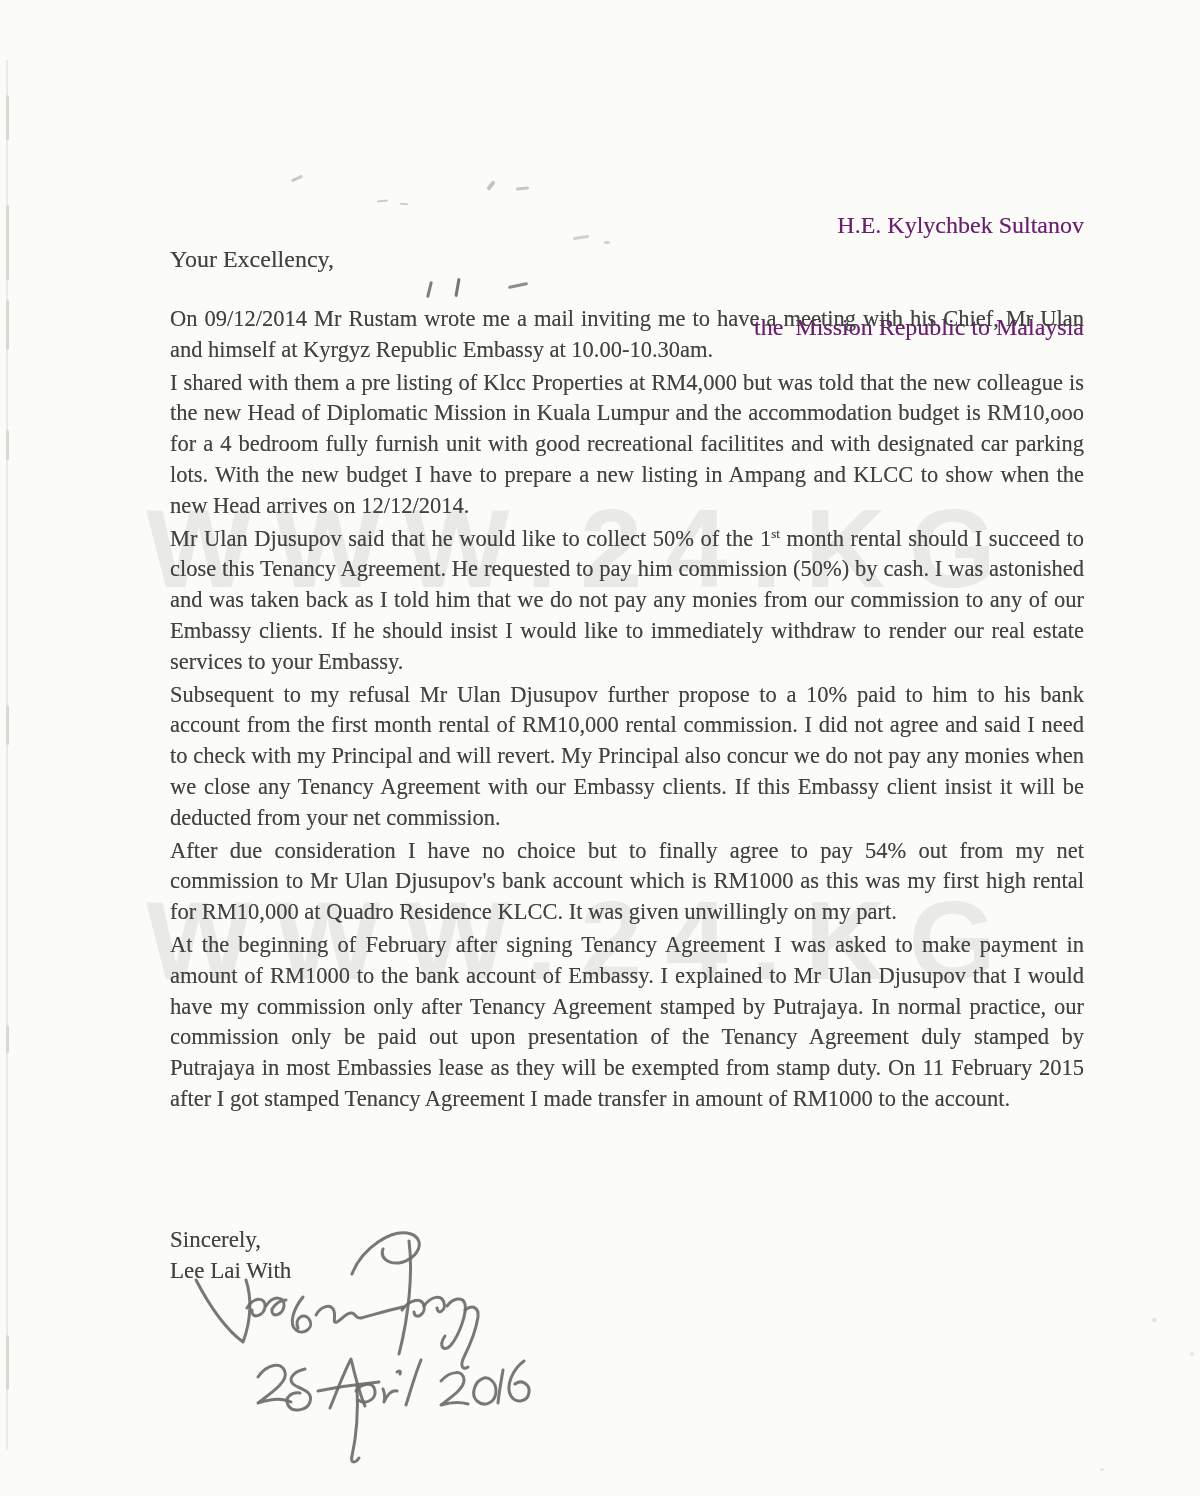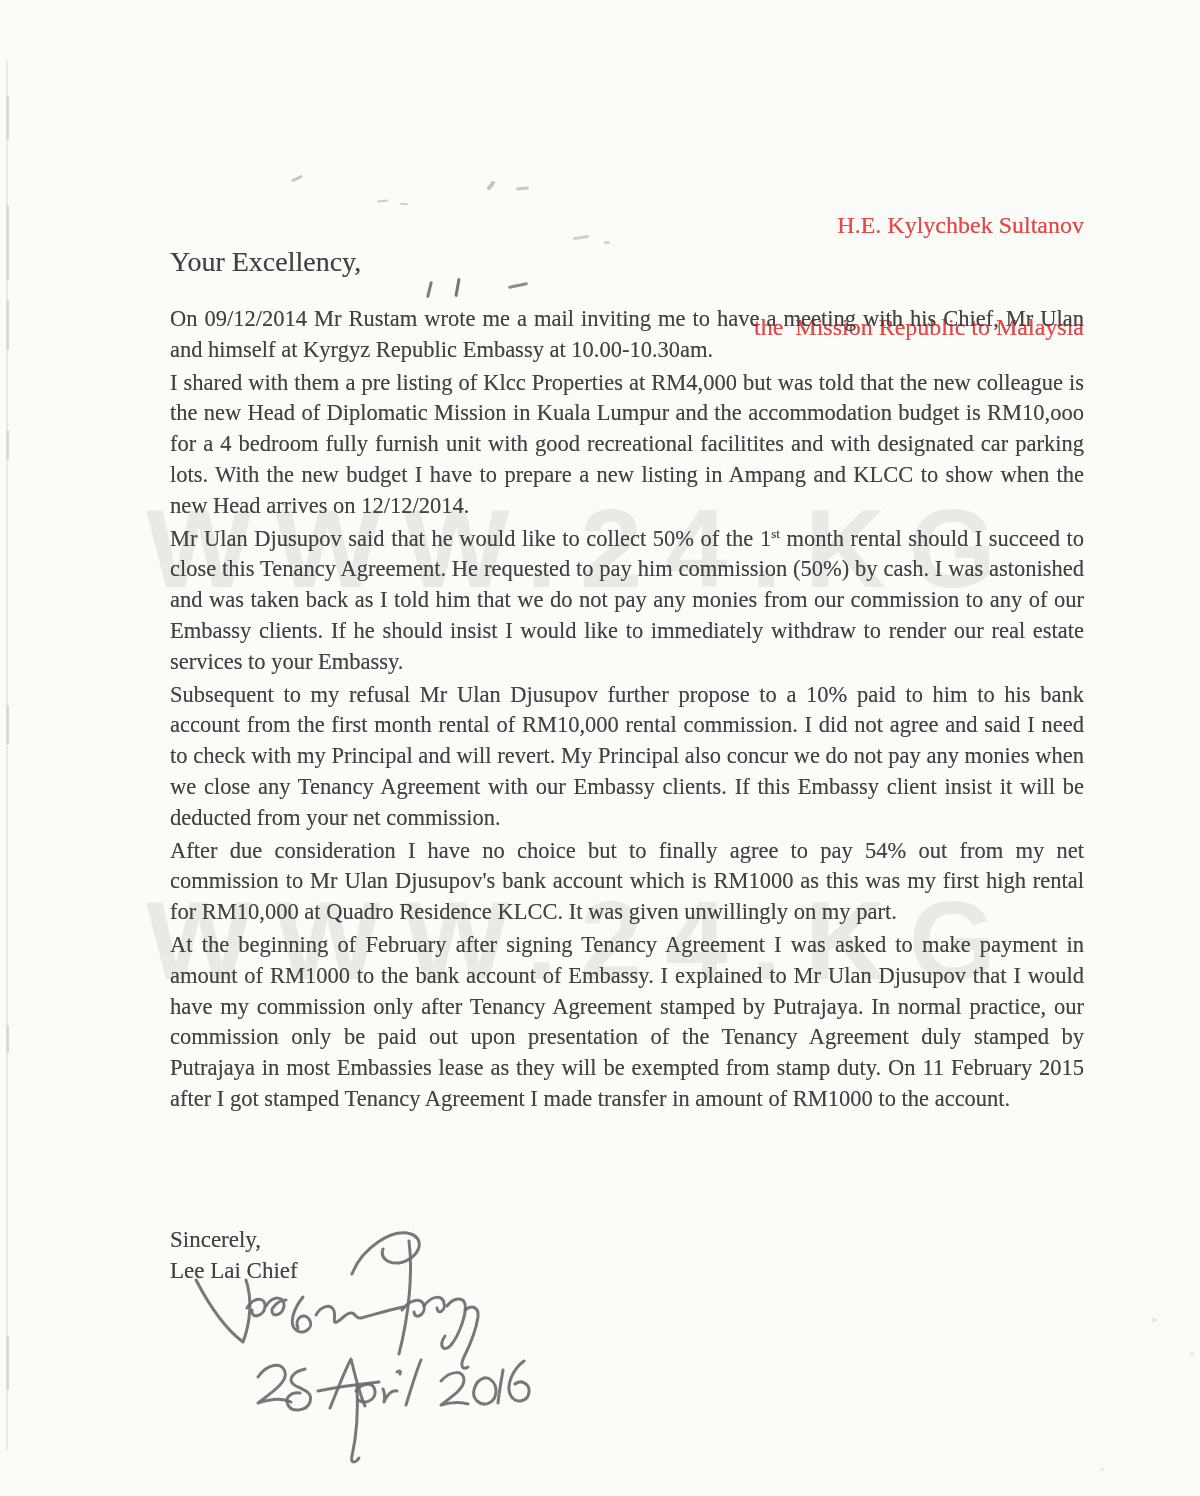--- a/index.html
+++ b/index.html
@@ -45,28 +45,28 @@
   }
   .wm1 { top: 484px; }
   .wm2 { top: 876px; }
   
   .recipient {
     position: absolute;
     right: 116px; top: 140px;
     text-align: right;
     font-size: 24px;
     line-height: 34px;
-    color: #ef4444;
+    color: #701a75;
     text-shadow: 0 0 0.6px rgba(66,66,66,0.55);
     white-space: pre-wrap;
   }
   .salutation {
     position: absolute;
     left: 170px; top: 246px;
-    font-size: 28px;
+    font-size: 24px;
     color: #424242;
     text-shadow: 0 0 0.6px rgba(66,66,66,0.55);
   }
   .body-text {
     position: absolute;
     left: 170px; top: 304px;
     width: 914px;
     font-size: 22.5px;
     line-height: 30.8px;
     text-align: justify;
@@ -145,21 +145,21 @@
     <p>On 09/12/2014 Mr Rustam wrote me a mail inviting me to have a meeting with his Chief, Mr Ulan and himself at Kyrgyz Republic Embassy at 10.00-10.30am.</p>
     <p>I shared with them a pre listing of Klcc Properties at RM4,000 but was told that the new colleague is the new Head of Diplomatic Mission in Kuala Lumpur and the accommodation budget is RM10,ooo for a 4 bedroom fully furnish unit with good recreational facilitites and with designated car parking lots. With the new budget I have to prepare a new listing in Ampang and KLCC to show when the new Head arrives on 12/12/2014.</p>
     <p><span>Mr Ulan Djusupov said that he would like to collect 50% of the 1</span><sup>st</sup><span> month rental should I succeed to close this Tenancy Agreement. He requested to pay him commission (50%) by cash. I was astonished and was taken back as I told him that we do not pay any monies from our commission to any of our Embassy clients. If he should insist I would like to immediately withdraw to render our real estate services to your Embassy.</span></p>
     <p>Subsequent to my refusal Mr Ulan Djusupov further propose to a 10% paid to him to his bank account from the first month rental of RM10,000 rental commission. I did not agree and said I need to check with my Principal and will revert. My Principal also concur we do not pay any monies when we close any Tenancy Agreement with our Embassy clients. If this Embassy client insist it will be deducted from your net commission.</p>
     <p>After due consideration I have no choice but to finally agree to pay 54% out from my net commission to Mr Ulan Djusupov's bank account which is RM1000 as this was my first high rental for RM10,000 at Quadro Residence KLCC. It was given unwillingly on my part.</p>
     <p>At the beginning of February after signing Tenancy Agreement I was asked to make payment in amount of RM1000 to the bank account of Embassy. I explained to Mr Ulan Djusupov that I would have my commission only after Tenancy Agreement stamped by Putrajaya. In normal practice, our commission only be paid out upon presentation of the Tenancy Agreement duly stamped by Putrajaya in most Embassies lease as they will be exempted from stamp duty. On 11 February 2015 after I got stamped Tenancy Agreement I made transfer in amount of RM1000 to the account.</p>
   </div>
 
   <div class="closing">
     <div>Sincerely,</div>
-    <div>Lee Lai Chief</div>
+    <div>Lee Lai With</div>
   </div>
 
   <div class="mark" style="left:1152px;top:1318px;width:5px;height:4px;background:#e5e5e0;"></div>
   <div class="mark" style="left:1190px;top:1352px;width:4px;height:4px;background:#e7e7e2;"></div>
   <div class="mark" style="left:1100px;top:1468px;width:4px;height:3px;background:#e7e7e2;"></div>
 
   <svg class="handwriting" viewBox="0 0 1200 1496" xmlns="http://www.w3.org/2000/svg">
     <g aria-label="Lee Lai Heng">
       <path d="M196,1280 C208,1303 224,1328 243,1342 C251,1321 252,1298 246,1280"></path>
       <path d="M247,1308 c7,-12 19,-11 18,-1 c-1,9 -14,13 -13,3"></path>

